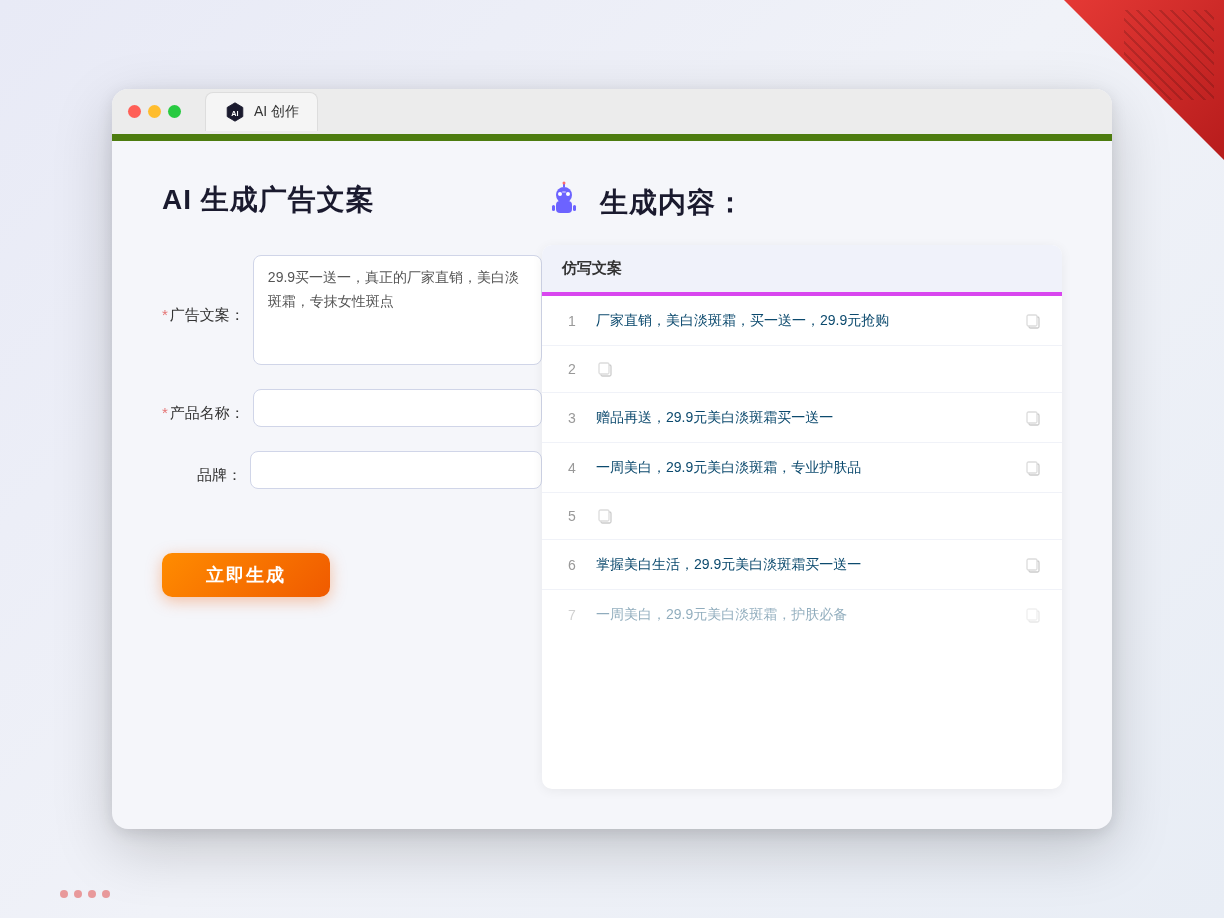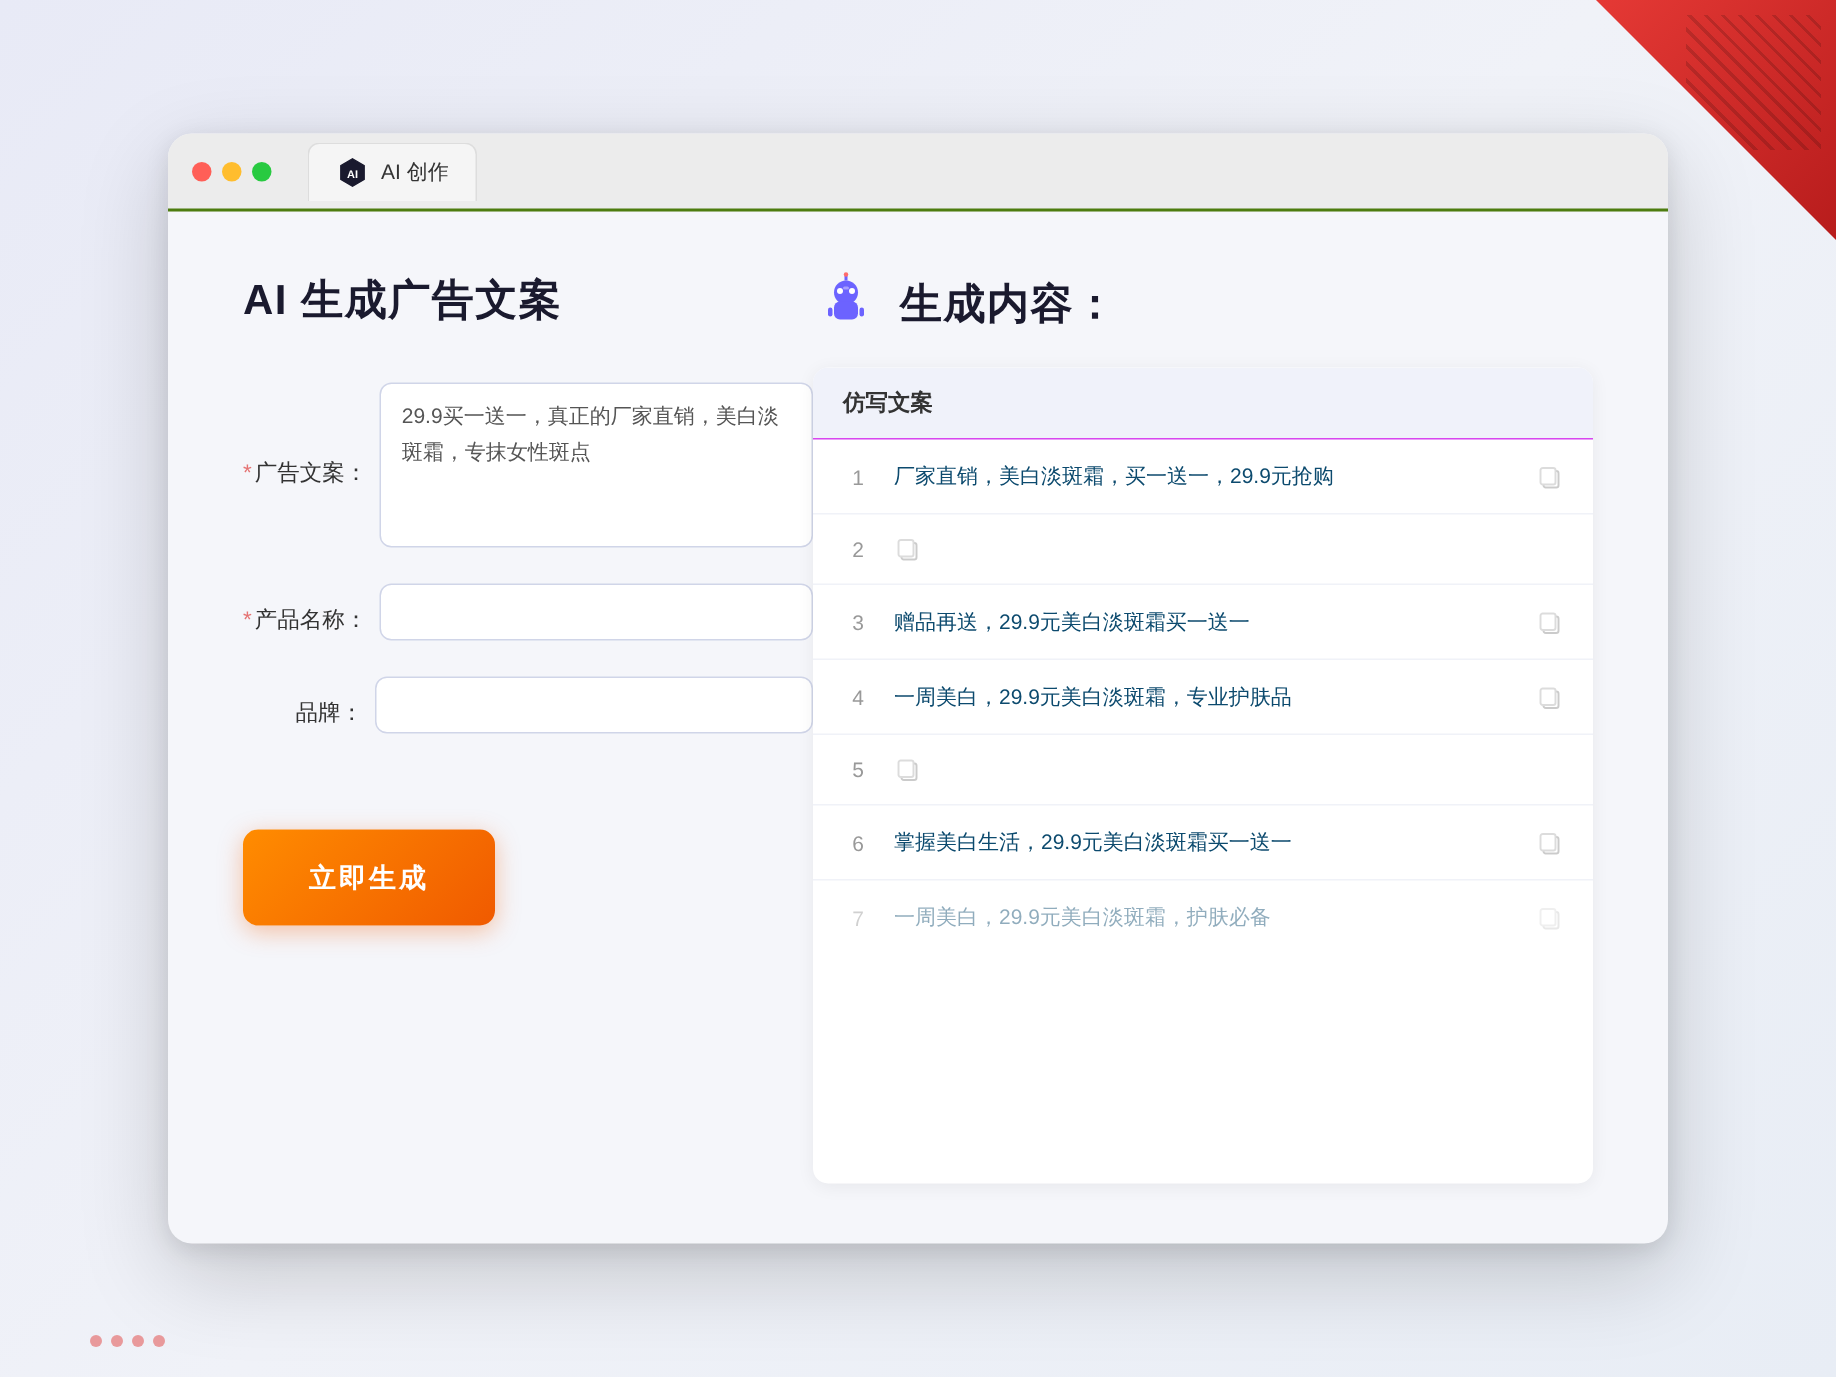--- a/index.html
+++ b/index.html
@@ -71,21 +71,21 @@
 
     
     .title-bar {
       height: 52px;
       background: #ececec;
       display: flex;
       align-items: center;
       padding: 0 16px;
       gap: 12px;
       flex-shrink: 0;
-      border-bottom: 2px solid #4d7c0f;
+      border-bottom: 7px solid #4d7c0f;
     }
     .traffic-lights {
       display: flex;
       gap: 7px;
     }
     .traffic-light {
       width: 13px;
       height: 13px;
       border-radius: 50%;
     }
@@ -176,21 +176,21 @@
       height: 110px;
       line-height: 1.7;
     }
 
     .generate-btn {
       margin-top: 40px;
       background: linear-gradient(135deg, #ff8c00, #f05a00);
       color: #fff;
       border: none;
       border-radius: 10px;
-      padding: 20px 44px;
+      padding: 10px 44px;
       font-size: 18px;
       font-weight: 600;
       cursor: pointer;
       letter-spacing: 2px;
       box-shadow: 0 4px 16px rgba(240, 90, 0, 0.35);
     }
 
     
     .right-panel {
       flex: 1;
@@ -224,21 +224,21 @@
       box-shadow: 0 2px 12px rgba(0,0,0,0.06);
       flex: 1;
     }
 
     .table-header {
       padding: 14px 20px;
       background: #f0f2fa;
       font-size: 15px;
       font-weight: 600;
       color: #333;
-      border-bottom: 1px solid #d946ef;
+      border-bottom: 4px solid #d946ef;
     }
 
     .result-row {
       display: flex;
       align-items: center;
       padding: 14px 20px;
       border-bottom: 1px solid #f0f2f8;
       gap: 14px;
     }
 

